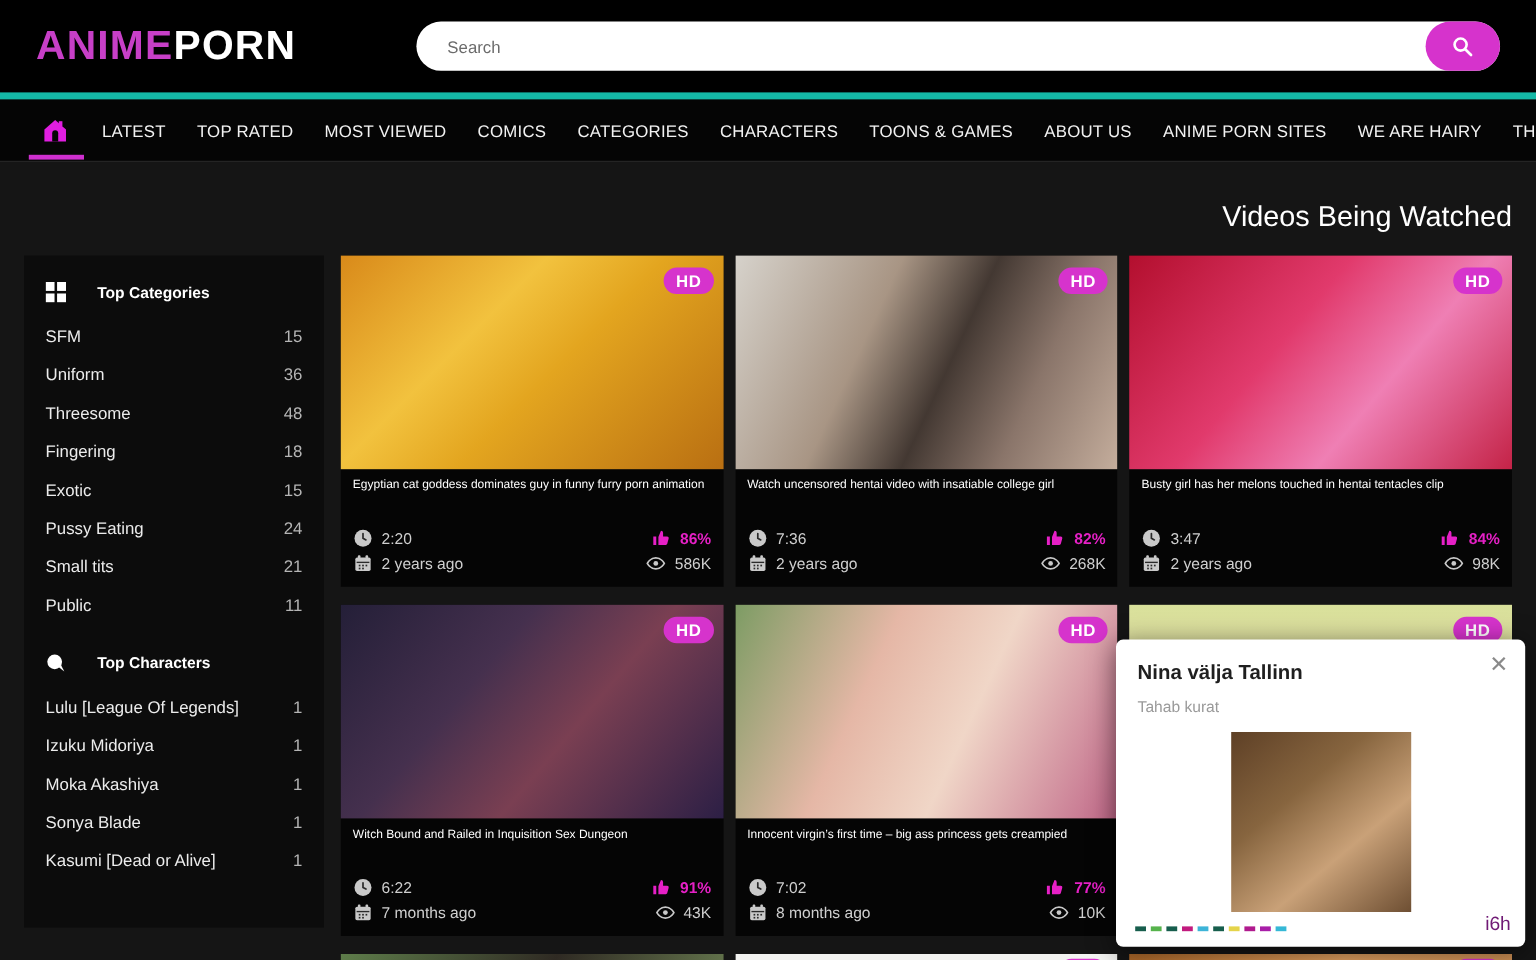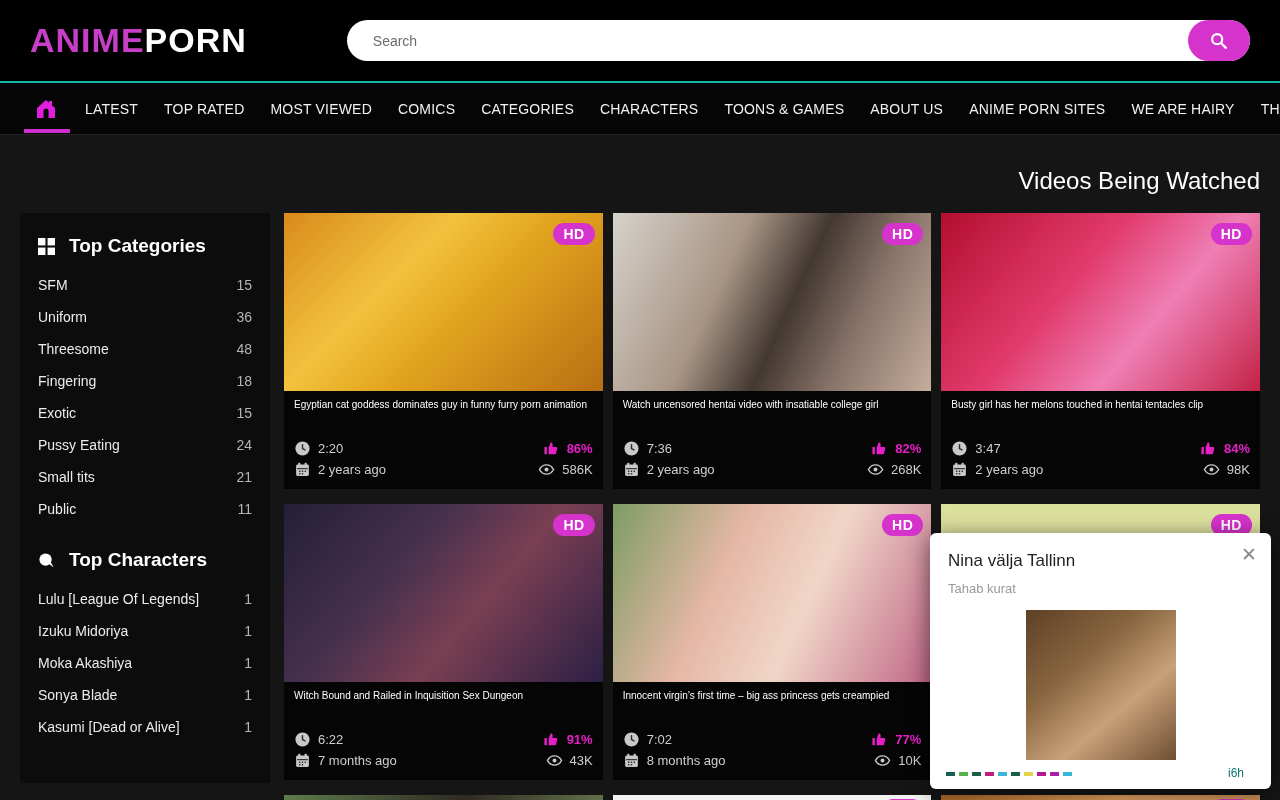--- a/index.html
+++ b/index.html
@@ -1,21 +1,21 @@
 <!DOCTYPE html>
 <html><head>
 <meta charset="utf-8">
 <style>
   * { margin:0; padding:0; box-sizing:border-box; }
   html,body { background:#000; }
   body { font-family:"Liberation Sans", sans-serif; }
   .canvas { position:relative; width:1280px; height:800px; overflow:hidden; background:#151515; }
 
   
-  .header { display:flex; align-items:center; height:83px; background:#000; padding:0 30px; border-bottom:2px solid #14b8a6; }
+  .header { display:flex; align-items:center; height:83px; background:#000; padding:0 30px; border-bottom:6px solid #14b8a6; }
   .logo { font-size:34px; font-weight:bold; letter-spacing:1px; cursor:pointer; white-space:nowrap; }
   .logo .l1 { color:#c73fc7; }
   .logo .l2 { color:#fff; }
   .searchwrap { position:relative; flex:1; margin-left:100px; }
   .searchwrap input { width:100%; height:41px; border:none; border-radius:21px; background:#fff; padding:0 70px 0 26px; font-size:14px; color:#333; outline:none; font-family:"Liberation Sans", sans-serif; }
   .searchwrap input::placeholder { color:#6b6b6b; }
   .searchbtn { position:absolute; right:0; top:0; width:62px; height:41px; border:none; border-radius:21px; background:#d633cc; cursor:pointer; display:flex; align-items:center; justify-content:center; }
 
   
   .nav { display:flex; align-items:center; height:52px; background:#050505; border-bottom:1px solid #242424; padding:0 20px;justify-content:space-between; }
@@ -23,21 +23,21 @@
   .home .bar { position:absolute; left:4px; bottom:2px; width:46px; height:4px; background:#cf2fcf; }
   .navlink { color:#f2f2f2; font-size:14px; letter-spacing:.2px; text-decoration:none; padding:0 13px; white-space:nowrap; cursor:pointer; }
 
   
   .page { padding:0 20px; }
   .ptitle { color:#fff; font-size:24px; font-weight:400; margin:32px 0 18px 0;text-align:right; }
   .content { display:flex; gap:14px; align-items:flex-start; }
 
   
   .sidebar { width:250px; flex:0 0 250px; background:#0c0c0c; padding:18px 18px 40px 18px; }
-  .sidehead { display:flex; align-items:center; gap:14px; color:#fff; font-size:19px; font-weight:bold; margin:4px 0 12px 0; }
+  .sidehead { display:flex; align-items:center; gap:26px; color:#fff; font-size:13px; font-weight:bold; margin:4px 0 12px 0; }
   .sidehead.second { margin-top:24px; }
   .siderow { display:flex; justify-content:space-between; align-items:center; height:32px; cursor:pointer; }
   .siderow .lab { color:#ececec; font-size:14px; }
   .siderow .cnt { color:#b5b5b5; font-size:14px; }
 
   
   .grid { flex:1; display:grid; grid-template-columns:repeat(3,1fr); gap:15px 10px; }
   .card { background:#050505; cursor:pointer; }
   .thumb { position:relative; height:178px; width:100%; }
   .hd { position:absolute; top:10px; right:8px; background:#d633cc; color:#ffffff; font-size:14px; font-weight:bold; padding:3px 10px; border-radius:14px; letter-spacing:.5px; }
@@ -54,27 +54,27 @@
   .t3 { background:linear-gradient(130deg,#b30f2e,#e13a6c 40%,#ef7fb4 65%,#c42347); }
   .t4 { background:linear-gradient(130deg,#241f38,#45304e 35%,#7a3f52 60%,#2c1f45); }
   .t5 { background:linear-gradient(115deg,#7d9c64,#e5b7a6 35%,#f0d6c7 60%,#c06788); }
   .t6 { background:linear-gradient(180deg,#d9e19b,#e7d9a9 55%,#c9a27d); }
   .t7 { background:linear-gradient(115deg,#5e7d4a,#2f2a23 45%,#7d9960); }
   .t8 { background:#f3f3f1; }
   .t9 { background:linear-gradient(115deg,#b06a2a,#e0a060 45%,#c88a50); }
 
   
   .popup { position:absolute; left:930px; top:533px; width:341px; height:256px; background:#fff; border-radius:6px; box-shadow:0 4px 22px rgba(0,0,0,.55); padding:14px 18px; z-index:20; }
-  .popup .ptit { color:#1f1f1f; font-size:17px; font-weight:400; margin-top:4px; cursor:pointer; }
+  .popup .ptit { color:#1f1f1f; font-size:17px; font-weight:700; margin-top:4px; cursor:pointer; }
   .popup .psub { color:#9a9a9a; font-size:13px; margin-top:10px; }
   .popup .close { position:absolute; top:8px; right:10px; color:#8a8a8a; font-size:19px; cursor:pointer; line-height:1; padding:4px; }
   .popup .photo { width:150px; height:150px; margin:14px auto 0 auto; background:linear-gradient(140deg,#5e4026,#87653f 35%,#c9a178 65%,#6e4f33); }
   .popup .dashes { position:absolute; left:16px; bottom:13px; display:flex; gap:4px; }
   .popup .dashes span { width:9px; height:4px; display:inline-block; }
-  .popup .adnote { position:absolute; right:27px; bottom:9px; color:#0f766e; font-size:12px; }
+  .popup .adnote { position:absolute; right:12px; bottom:9px; color:#701a75; font-size:16px; }
 </style>
 </head>
 <body>
 
 <div class="canvas">
 
   <div class="header">
     <div class="logo">
       <span class="l1">ANIME</span><span class="l2">PORN</span>
     </div>

